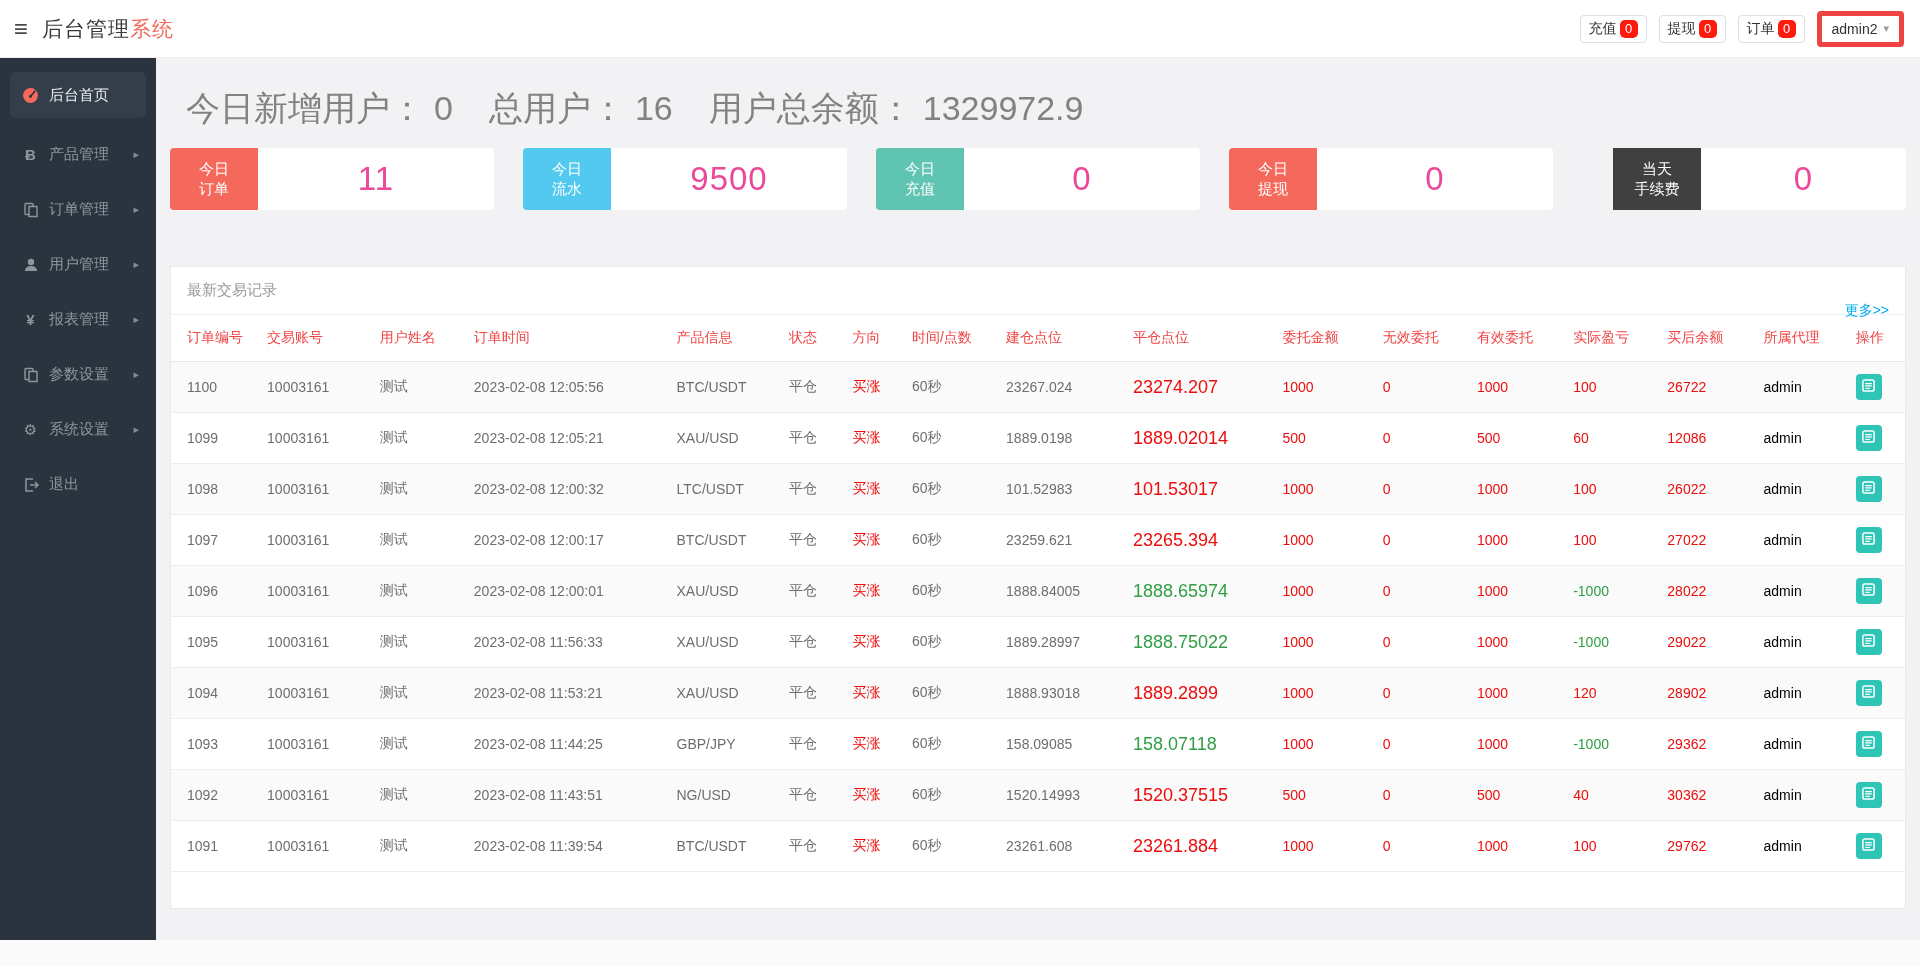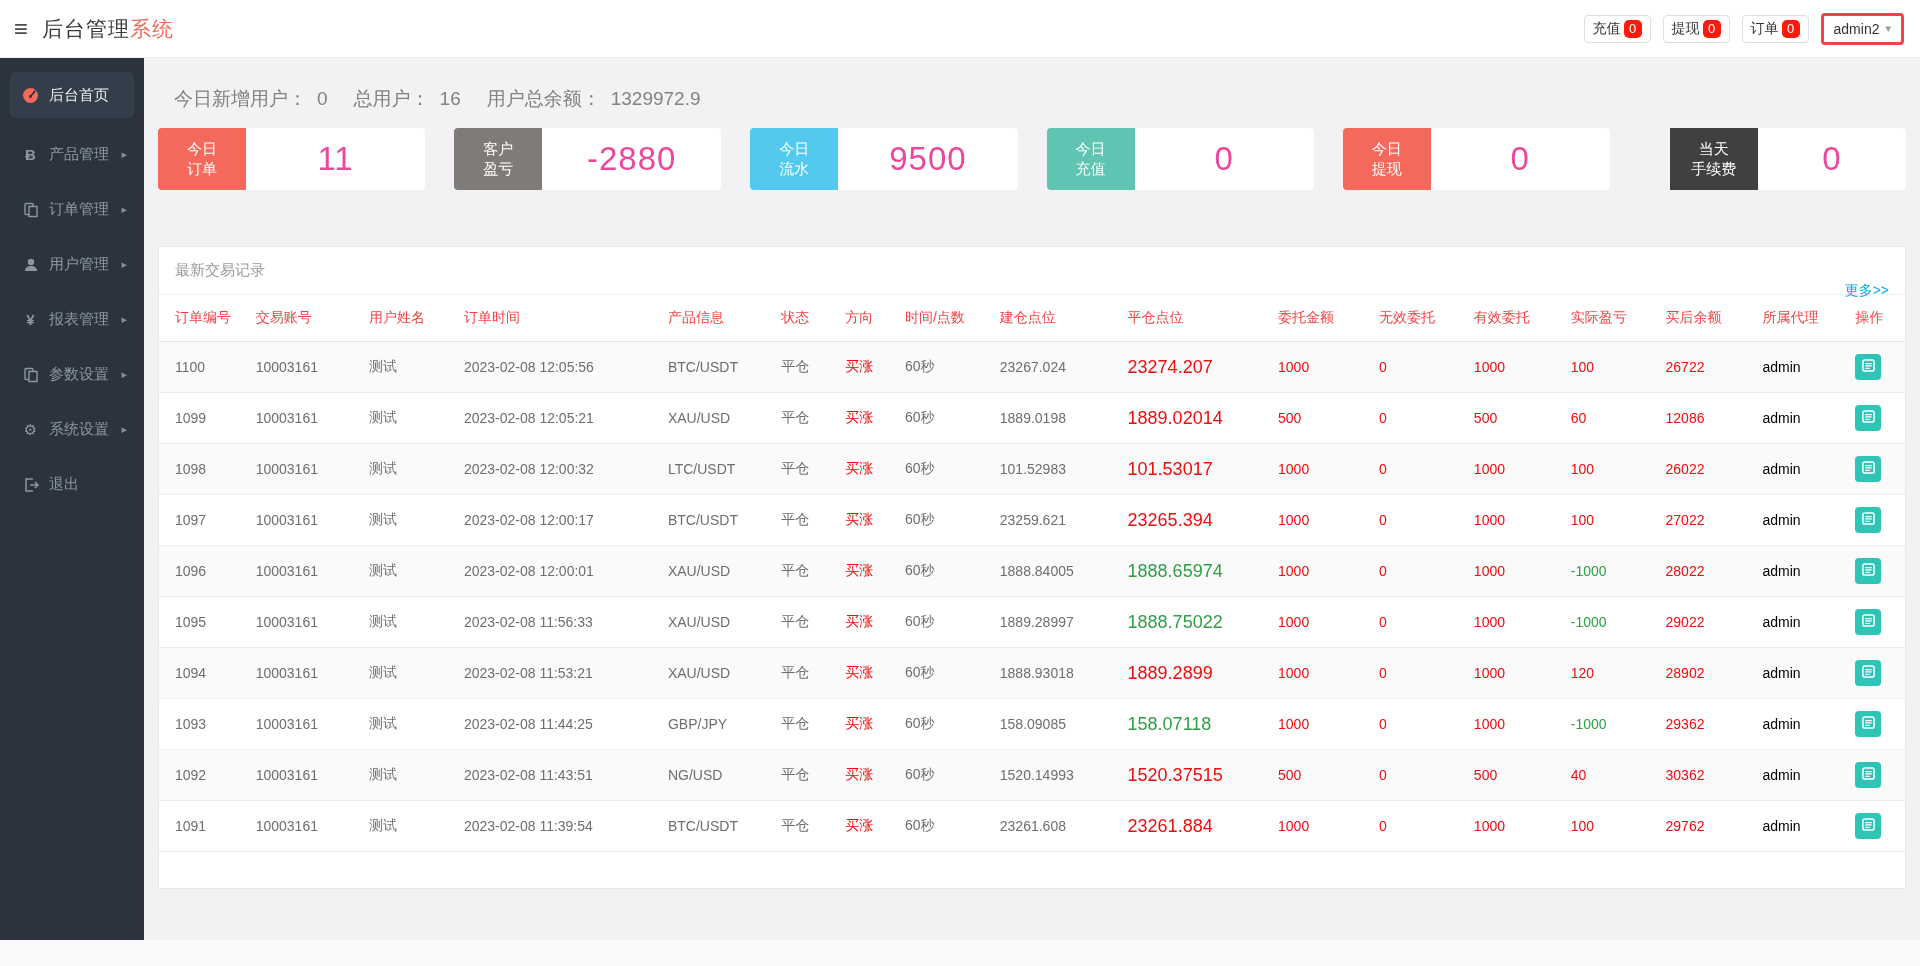--- a/index.html
+++ b/index.html
@@ -11,41 +11,41 @@
     justify-content:space-between; padding:0 16px 0 14px; border-bottom:1px solid #f0f0f0; }
   .nav-left { display:flex; align-items:center; gap:14px; }
   .hamburger { font-size:24px; color:#4a4a4a; cursor:pointer; line-height:1; font-weight:bold; }
   .brand { font-size:21px; color:#3a3a3a; letter-spacing:1px; }
   .brand .suffix { color:#f4695c; }
   .nav-right { display:flex; align-items:center; gap:12px; }
   .nav-btn { display:flex; align-items:center; gap:3px; border:1px solid #dcdfe6; border-radius:4px;
     background:#fff; padding:4px 8px; font-size:14px; color:#333; cursor:pointer; }
   .nav-badge { background:#ff1a0e; color:#fff; font-size:13px; border-radius:5px;
     padding:0 5px; line-height:18px; min-width:18px; text-align:center; }
-  .user-btn { display:flex; align-items:center; gap:6px; border:3px solid #ef4444; border-radius:4px;
+  .user-btn { display:flex; align-items:center; gap:6px; border:5px solid #ef4444; border-radius:4px;
     background:#fff; padding:5px 10px; font-size:14px; color:#333; cursor:pointer; }
   .caret { color:#9a9a9a; font-size:11px; }
 
   
   .layout { display:flex; height:882px; }
-  .sidebar { width:144px; background:#2a333e; padding-top:14px; flex-shrink:0; position:relative; }
+  .sidebar { width:156px; background:#2a333e; padding-top:14px; flex-shrink:0; position:relative; }
   .side-item { height:55px; display:flex; align-items:center; padding-left:22px;
     color:#8d97a0; font-size:15px; cursor:pointer; position:relative; }
   .side-item .s-icon { width:17px; height:17px; margin-right:10px; display:inline-flex;
     align-items:center; justify-content:center; font-size:15px; }
   .side-item .chevron { position:absolute; right:17px; font-size:11px; color:#848e98; }
   .side-item.active { height:46px; margin:0 10px 9px 10px; padding-left:12px;
     background:#343e4a; border-radius:6px; color:#e9edf1; }
   .side-item.active .s-icon { color:#f4695c; }
 
   .content { flex:1; background:#f2f2f5; padding:0 14px; overflow:hidden; }
 
   
-  .stats-line { margin:28px 0 0 16px; display:flex; align-items:baseline; gap:26px;
-    font-size:19px; color:#828282; }
+  .stats-line { margin:28px 0 0 16px; display:flex; align-items:baseline; gap:36px;
+    font-size:34px; color:#828282; }
   .stat-group { display:flex; gap:10px; align-items:baseline; }
 
   
   .cards { display:flex; gap:29px; margin-top:16px;justify-content:center; }
   .card { flex:1; height:62px; display:flex; border-radius:4px; overflow:hidden; }
   .card-label { width:88px; color:#fff; font-size:15px; display:flex; flex-direction:column;
     align-items:center; justify-content:center; line-height:1.35; text-align:center; }
   .card-value { flex:1; background:#fff; display:flex; align-items:center; justify-content:center;
     font-size:33px; font-weight:300; color:#ec4899; letter-spacing:1px; }
 
@@ -192,27 +192,20 @@
         </span>
       </div>
 
     <div class="cards" id="cards">
         <div class="card">
           <div class="card-label" style="background: rgb(244, 105, 92);">
             <span>今日</span>
             <span>订单</span>
           </div>
           <div class="card-value">11</div>
-        </div>
-        <div class="card">
-          <div class="card-label" style="background: rgb(127, 123, 120);">
-            <span>客户</span>
-            <span>盈亏</span>
-          </div>
-          <div class="card-value">-2880</div>
         </div>
         <div class="card">
           <div class="card-label" style="background: rgb(84, 201, 239);">
             <span>今日</span>
             <span>流水</span>
           </div>
           <div class="card-value">9500</div>
         </div>
         <div class="card">
           <div class="card-label" style="background: rgb(95, 196, 177);">

